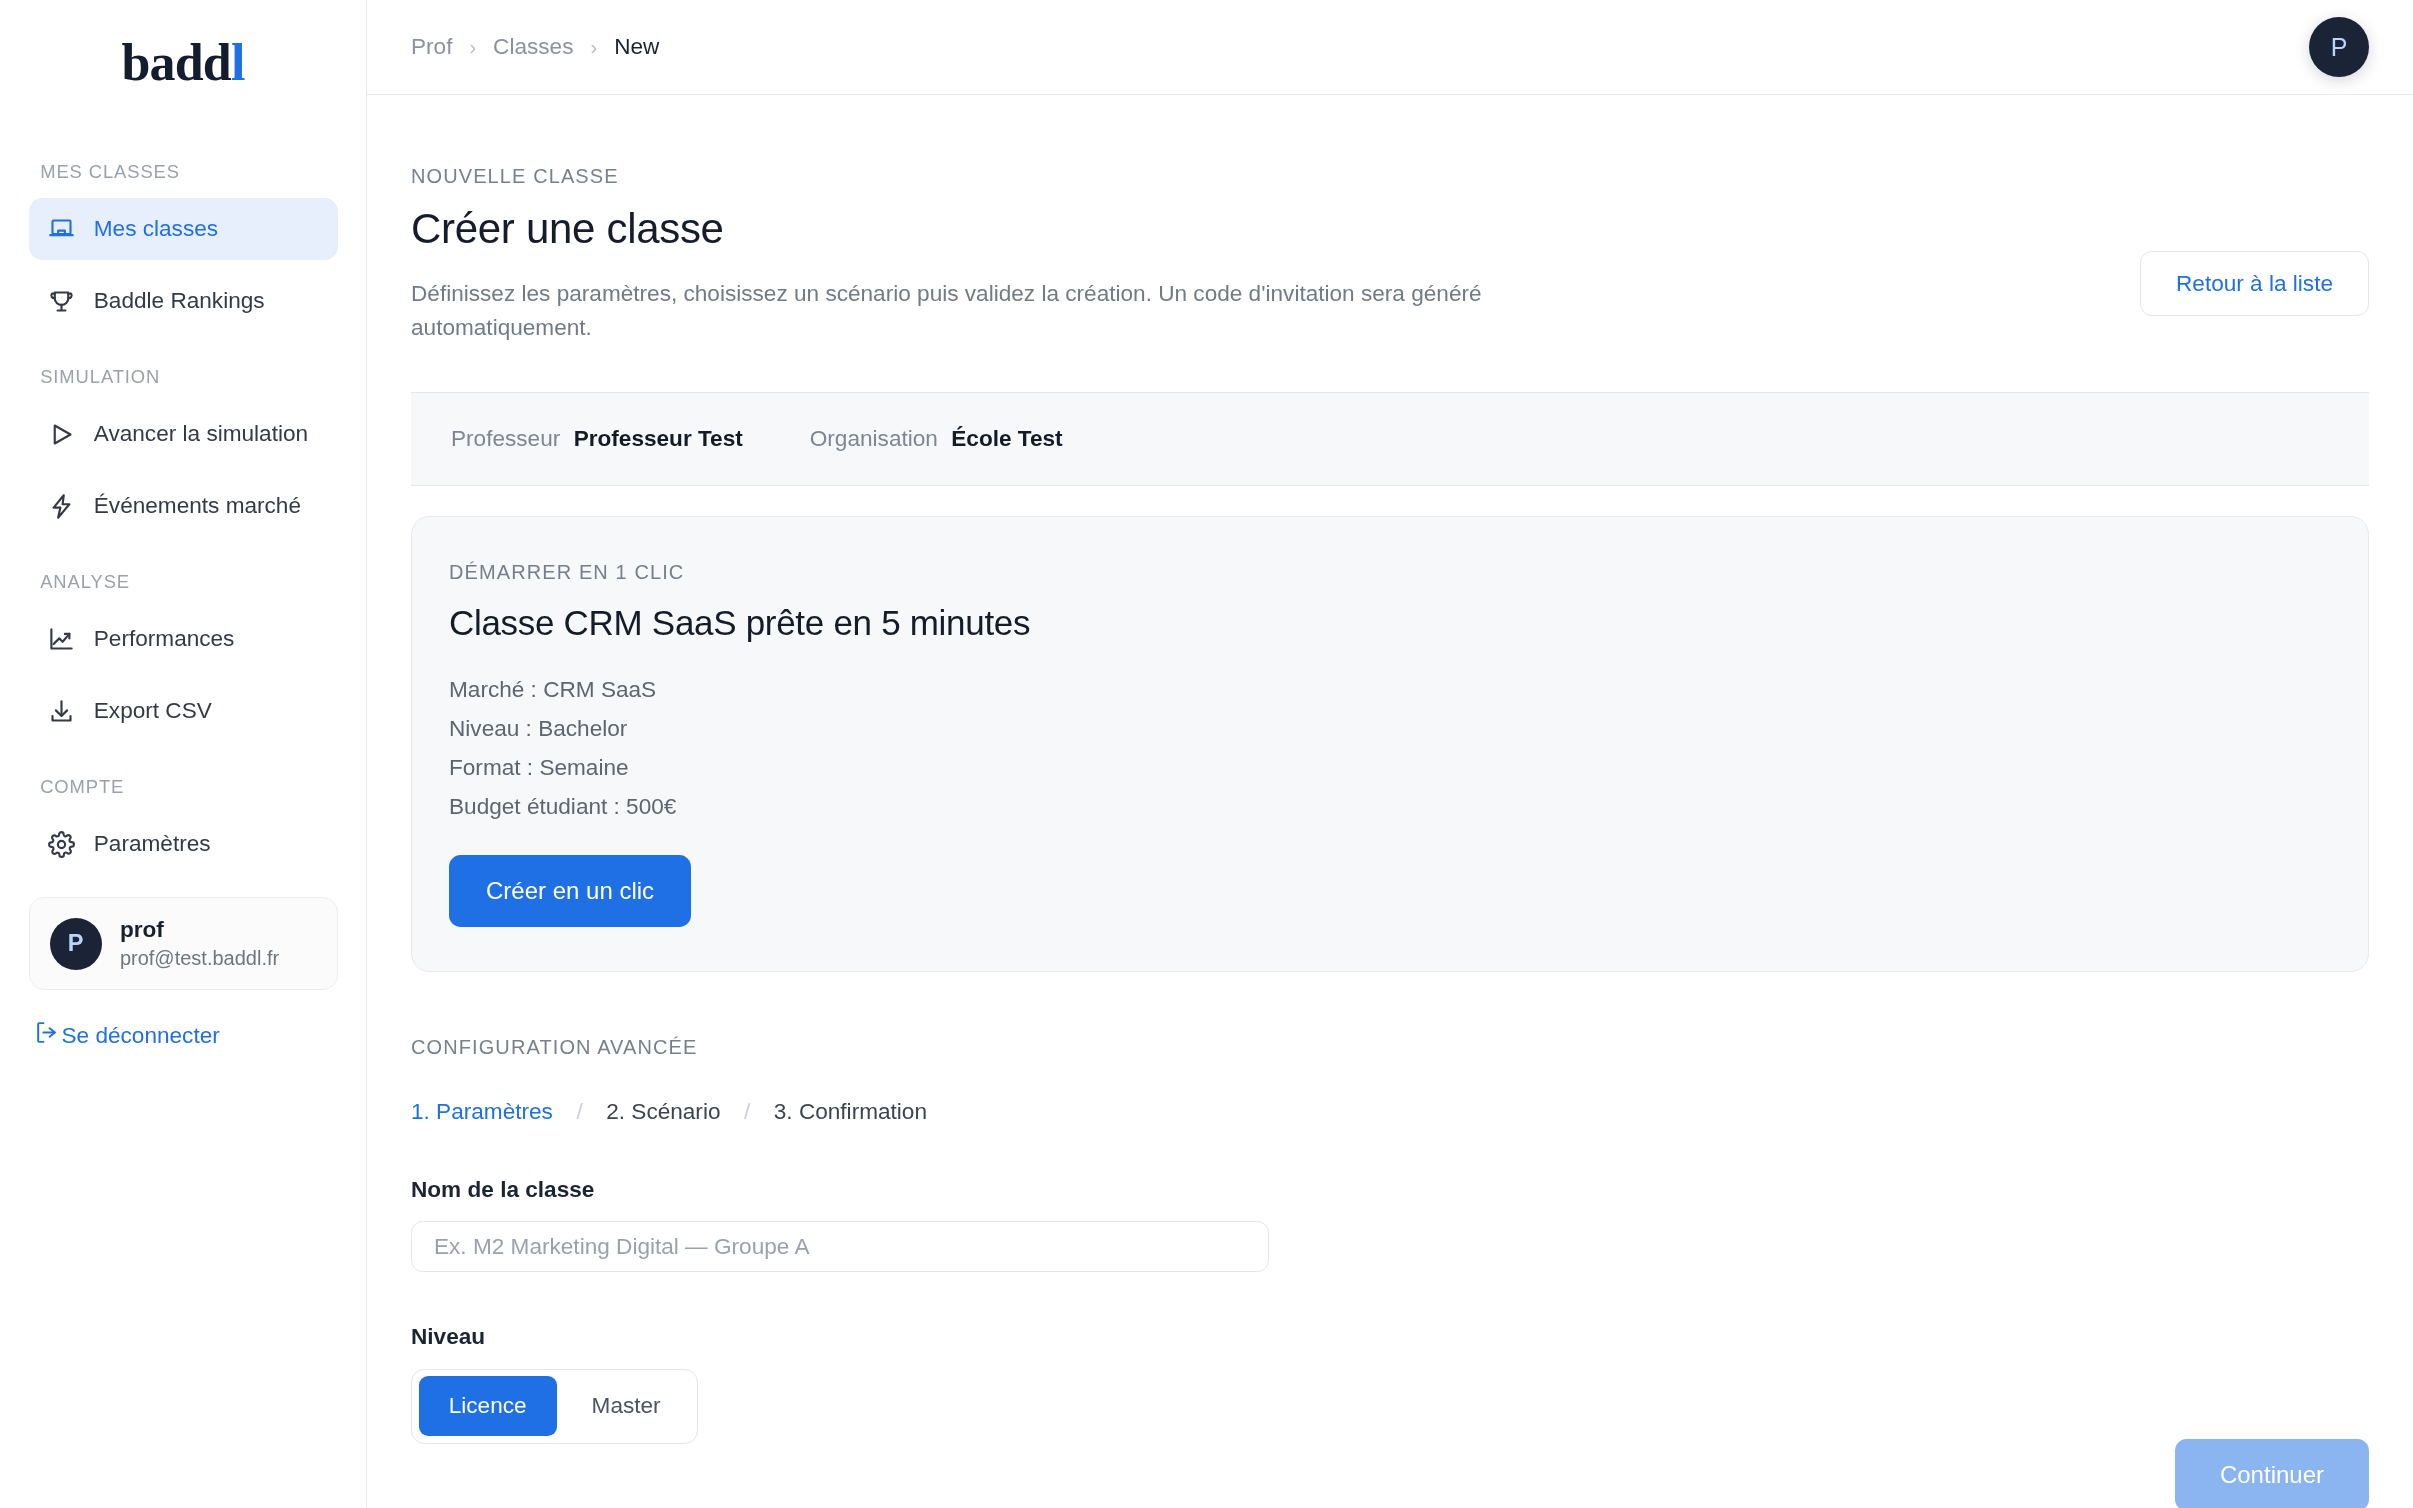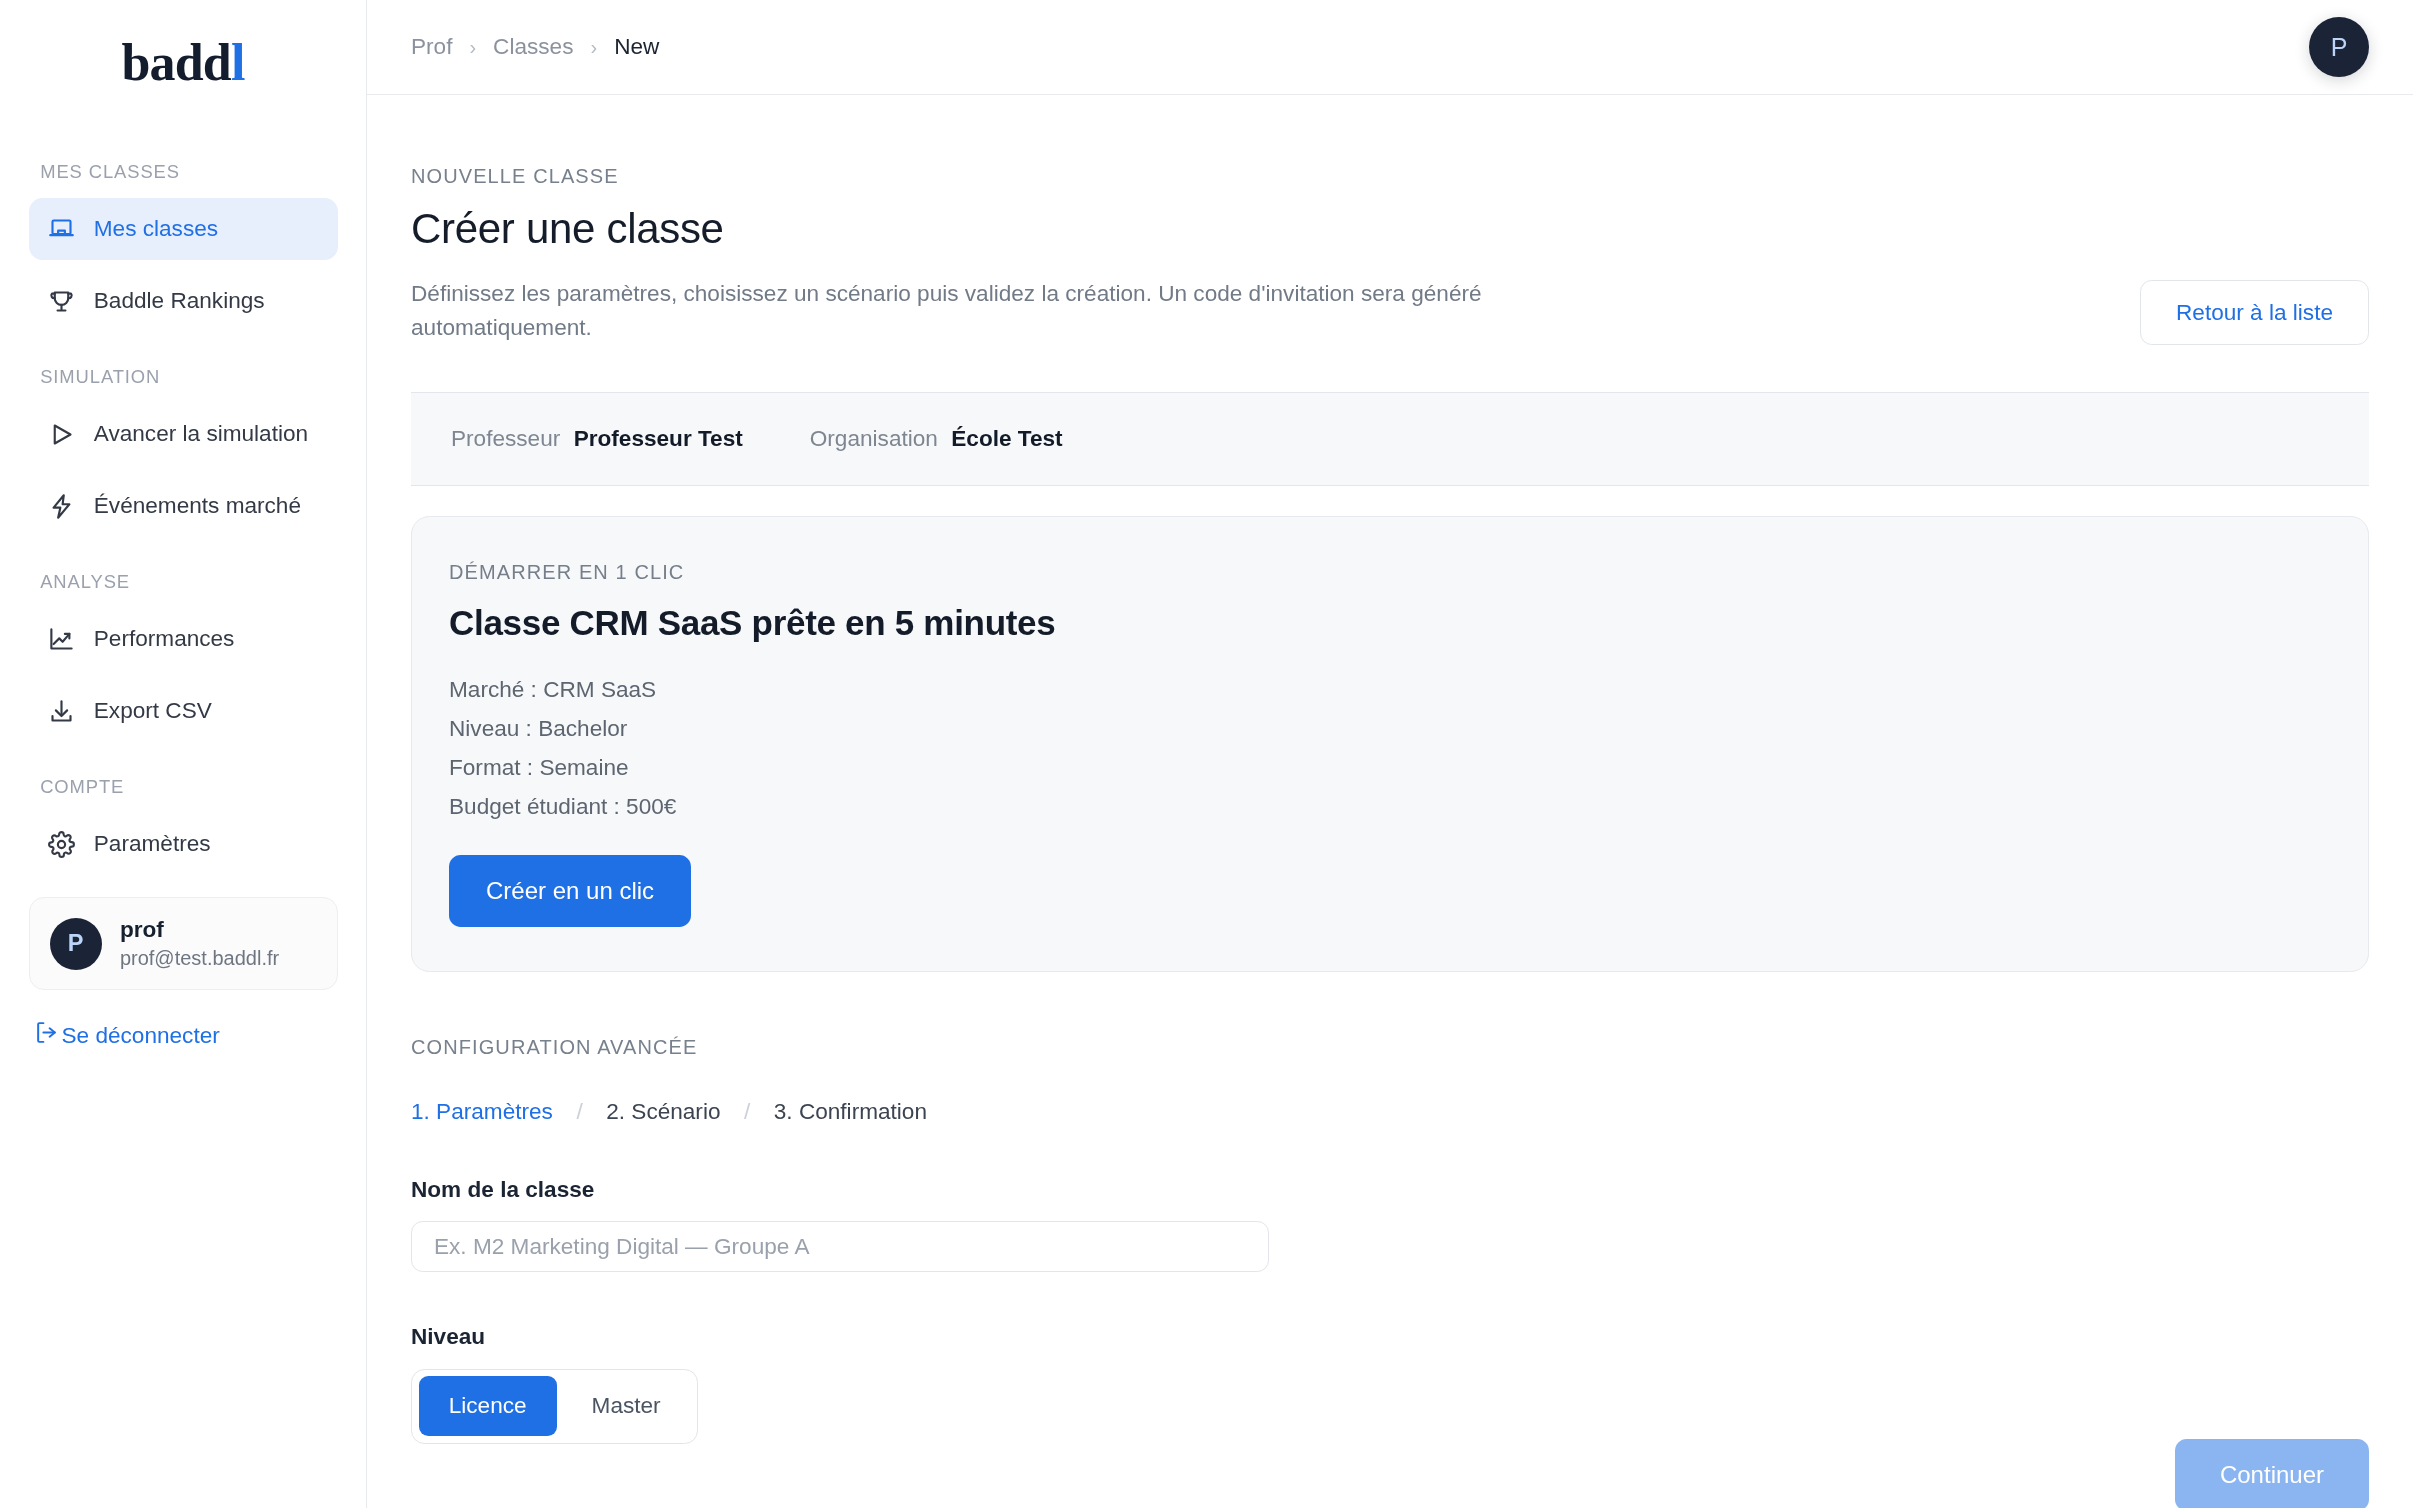--- a/index.html
+++ b/index.html
@@ -150,21 +150,21 @@
     font-size: 25px; font-weight: 500;
     cursor: pointer;
     box-shadow: 0 3.4px 15px rgba(20,28,45,.18);
   }
 
   .content { padding: 0 44px; }
 
   .head-row {
     display: flex;
     justify-content: space-between;
-    align-items: flex-end;
+    align-items: center;
     padding-top: 70px;
   }
   .eyebrow {
     font-size: 20px;
     letter-spacing: 1.1px;
     color: #77808d;
     margin-bottom: 17px;
   }
   .page-title {
     font-size: 42px;
@@ -218,21 +218,21 @@
     padding: 44px 37px 44px 37px;
   }
   .quick-eyebrow {
     font-size: 20px;
     letter-spacing: 1.1px;
     color: #767e8b;
     margin-bottom: 18.4px;
   }
   .quick-title {
     font-size: 35px;
-    font-weight: 700;
+    font-weight: 400;
     color: #141c2a;
     letter-spacing: -0.3px;
     margin-bottom: 28.5px;
   }
   .quick-line {
     font-size: 22.6px;
     color: #5d6570;
     line-height: 1.72;
   }
   .btn-primary {

